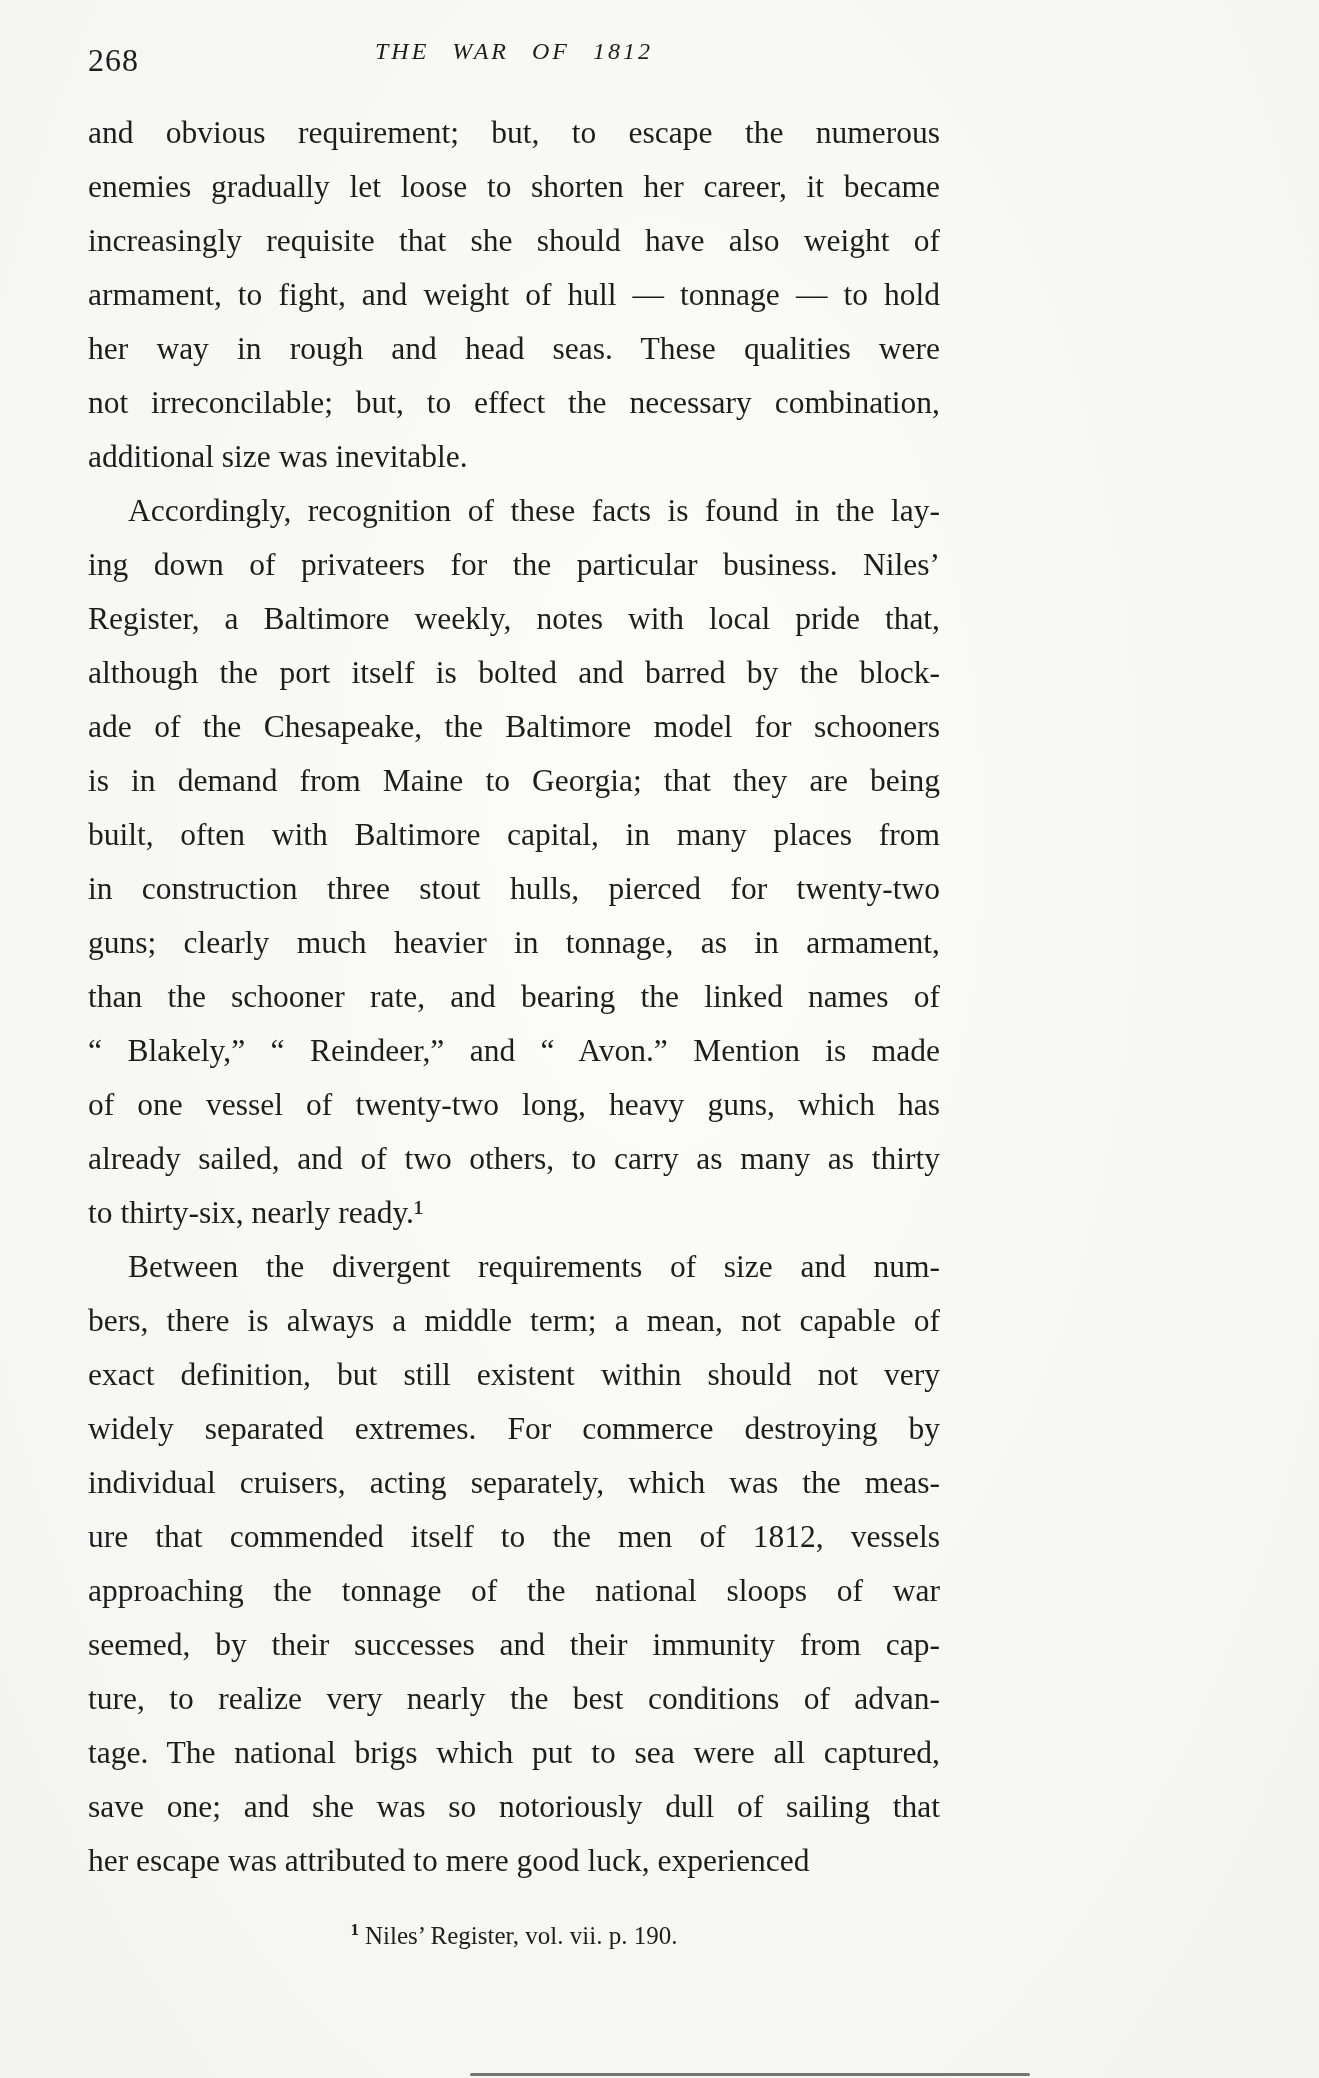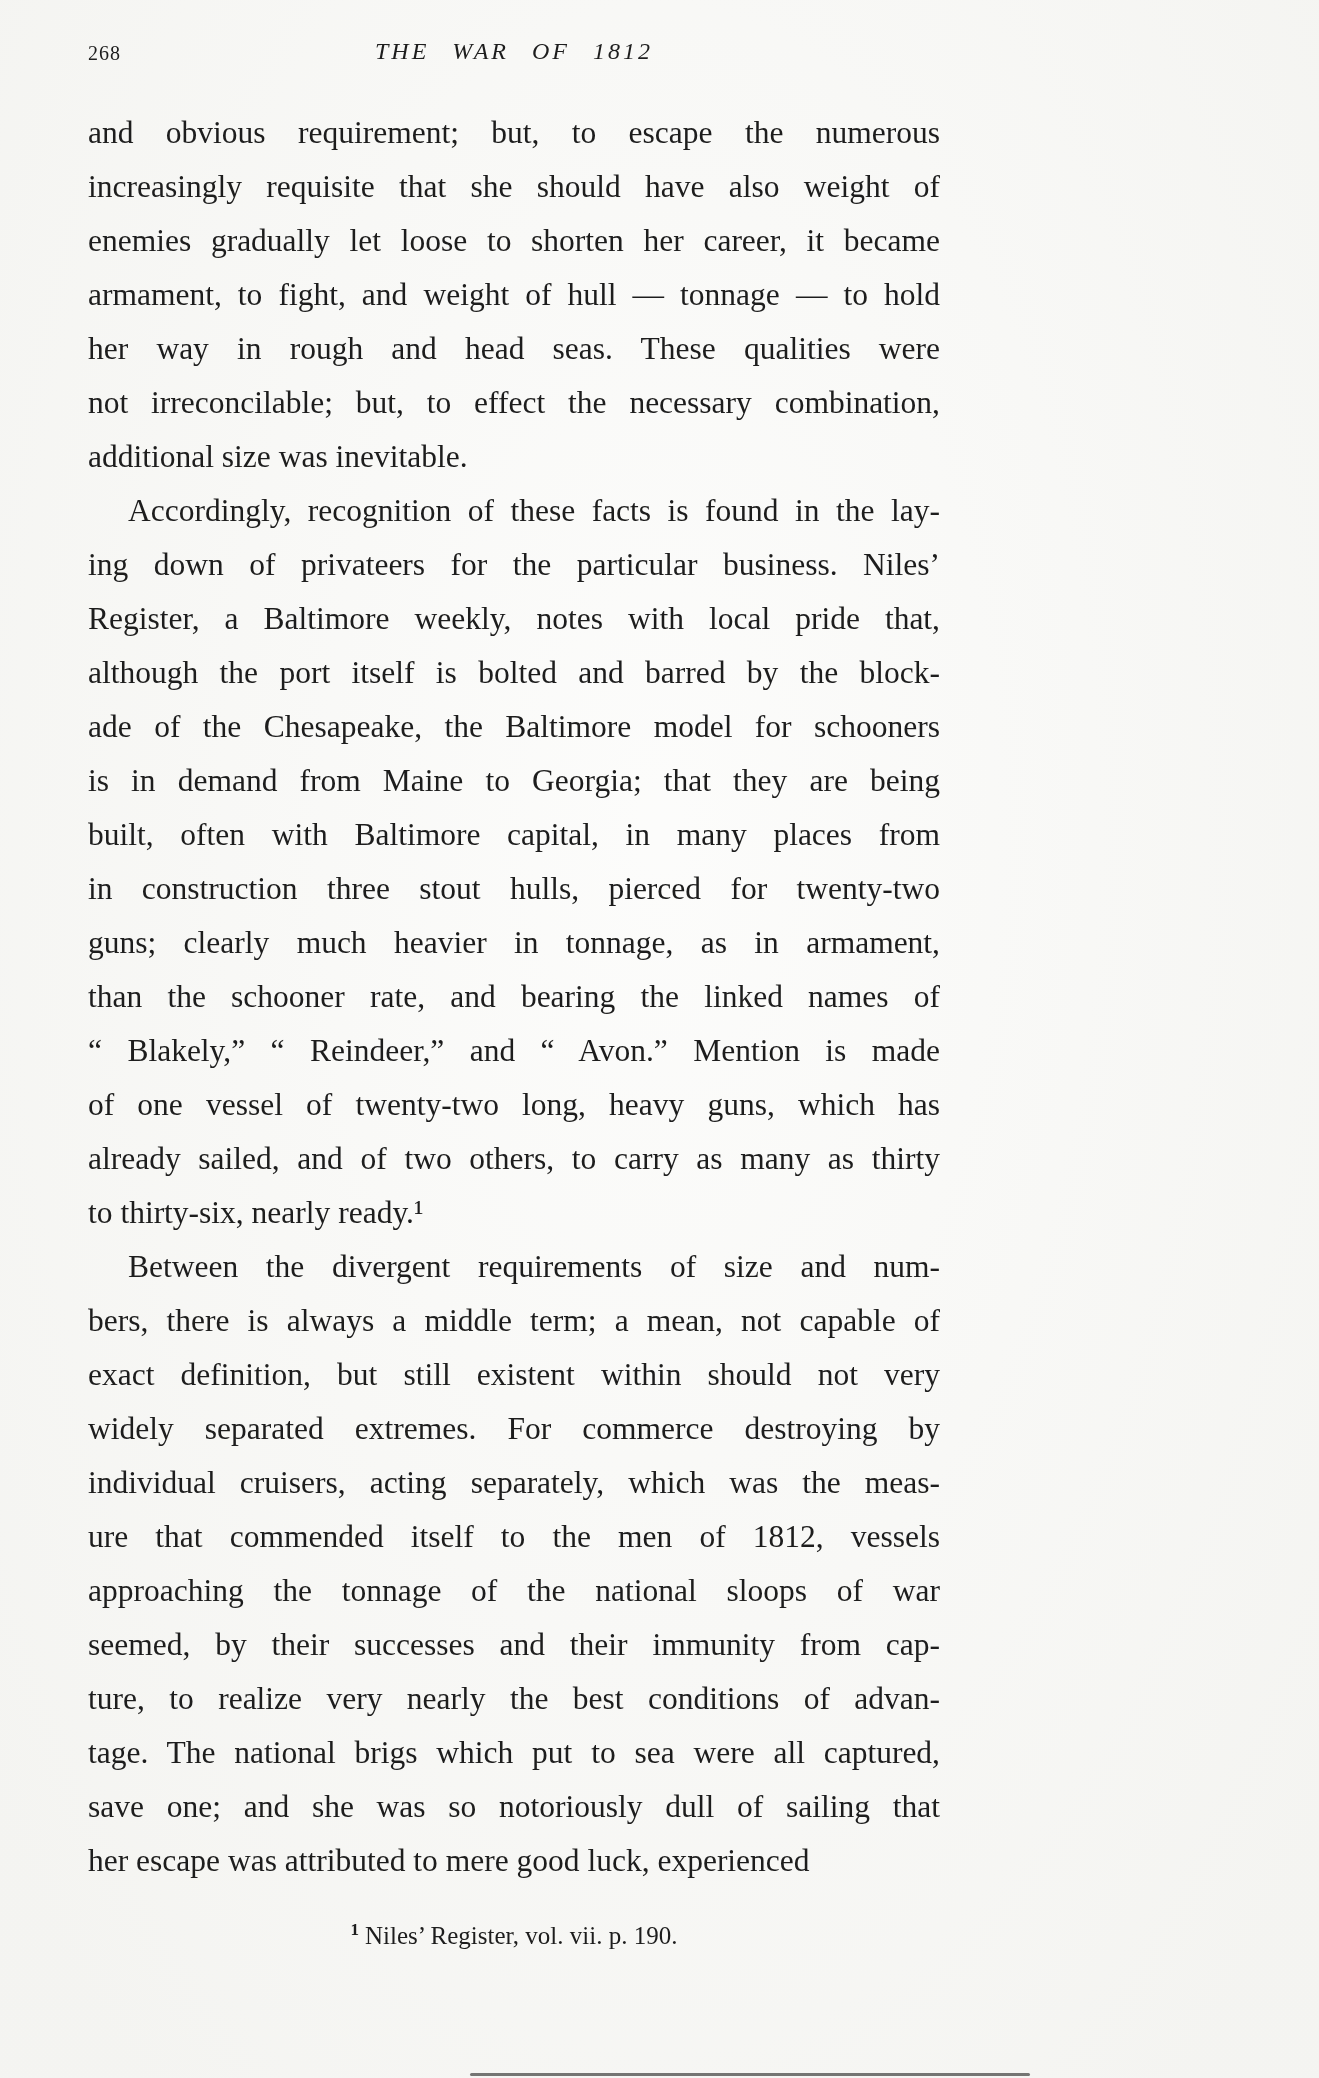--- a/index.html
+++ b/index.html
@@ -30,21 +30,21 @@
   }
   .page-header {
     position: relative;
     height: 48px;
     margin-bottom: 24px;
   }
   .page-number {
     position: absolute;
     left: 0;
     top: 8px;
-    font-size: 20px;
+    font-size: 32px;
     letter-spacing: 1px;
     text-align: center;
   }
   .running-title {
     text-align: center;
     font-style: italic;
     font-size: 24px;
     letter-spacing: 3px;
     word-spacing: 14px;
     padding-top: 4px;
@@ -102,22 +102,22 @@
 
     <div class="page-header">
       <div class="page-number">268</div>
       <div class="running-title">THE WAR OF 1812</div>
     </div>
 
     <div class="text-block">
 
     <div class="paragraph">
           <div class="line">and obvious requirement; but, to escape the numerous</div>
+          <div class="line">enemies gradually let loose to shorten her career, it became</div>
           <div class="line">increasingly requisite that she should have also weight of</div>
-          <div class="line">enemies gradually let loose to shorten her career, it became</div>
           <div class="line">armament, to fight, and weight of hull — tonnage — to hold</div>
           <div class="line">her way in rough and head seas.  These qualities were</div>
           <div class="line">not irreconcilable; but, to effect the necessary combination,</div>
           <div class="line last">additional size was inevitable.</div>
         </div>
         <div class="paragraph">
           <div class="line indent">Accordingly, recognition of these facts is found in the lay-</div>
           <div class="line">ing down of privateers for the particular business.  Niles’</div>
           <div class="line">Register, a Baltimore weekly, notes with local pride that,</div>
           <div class="line">although the port itself is bolted and barred by the block-</div>

